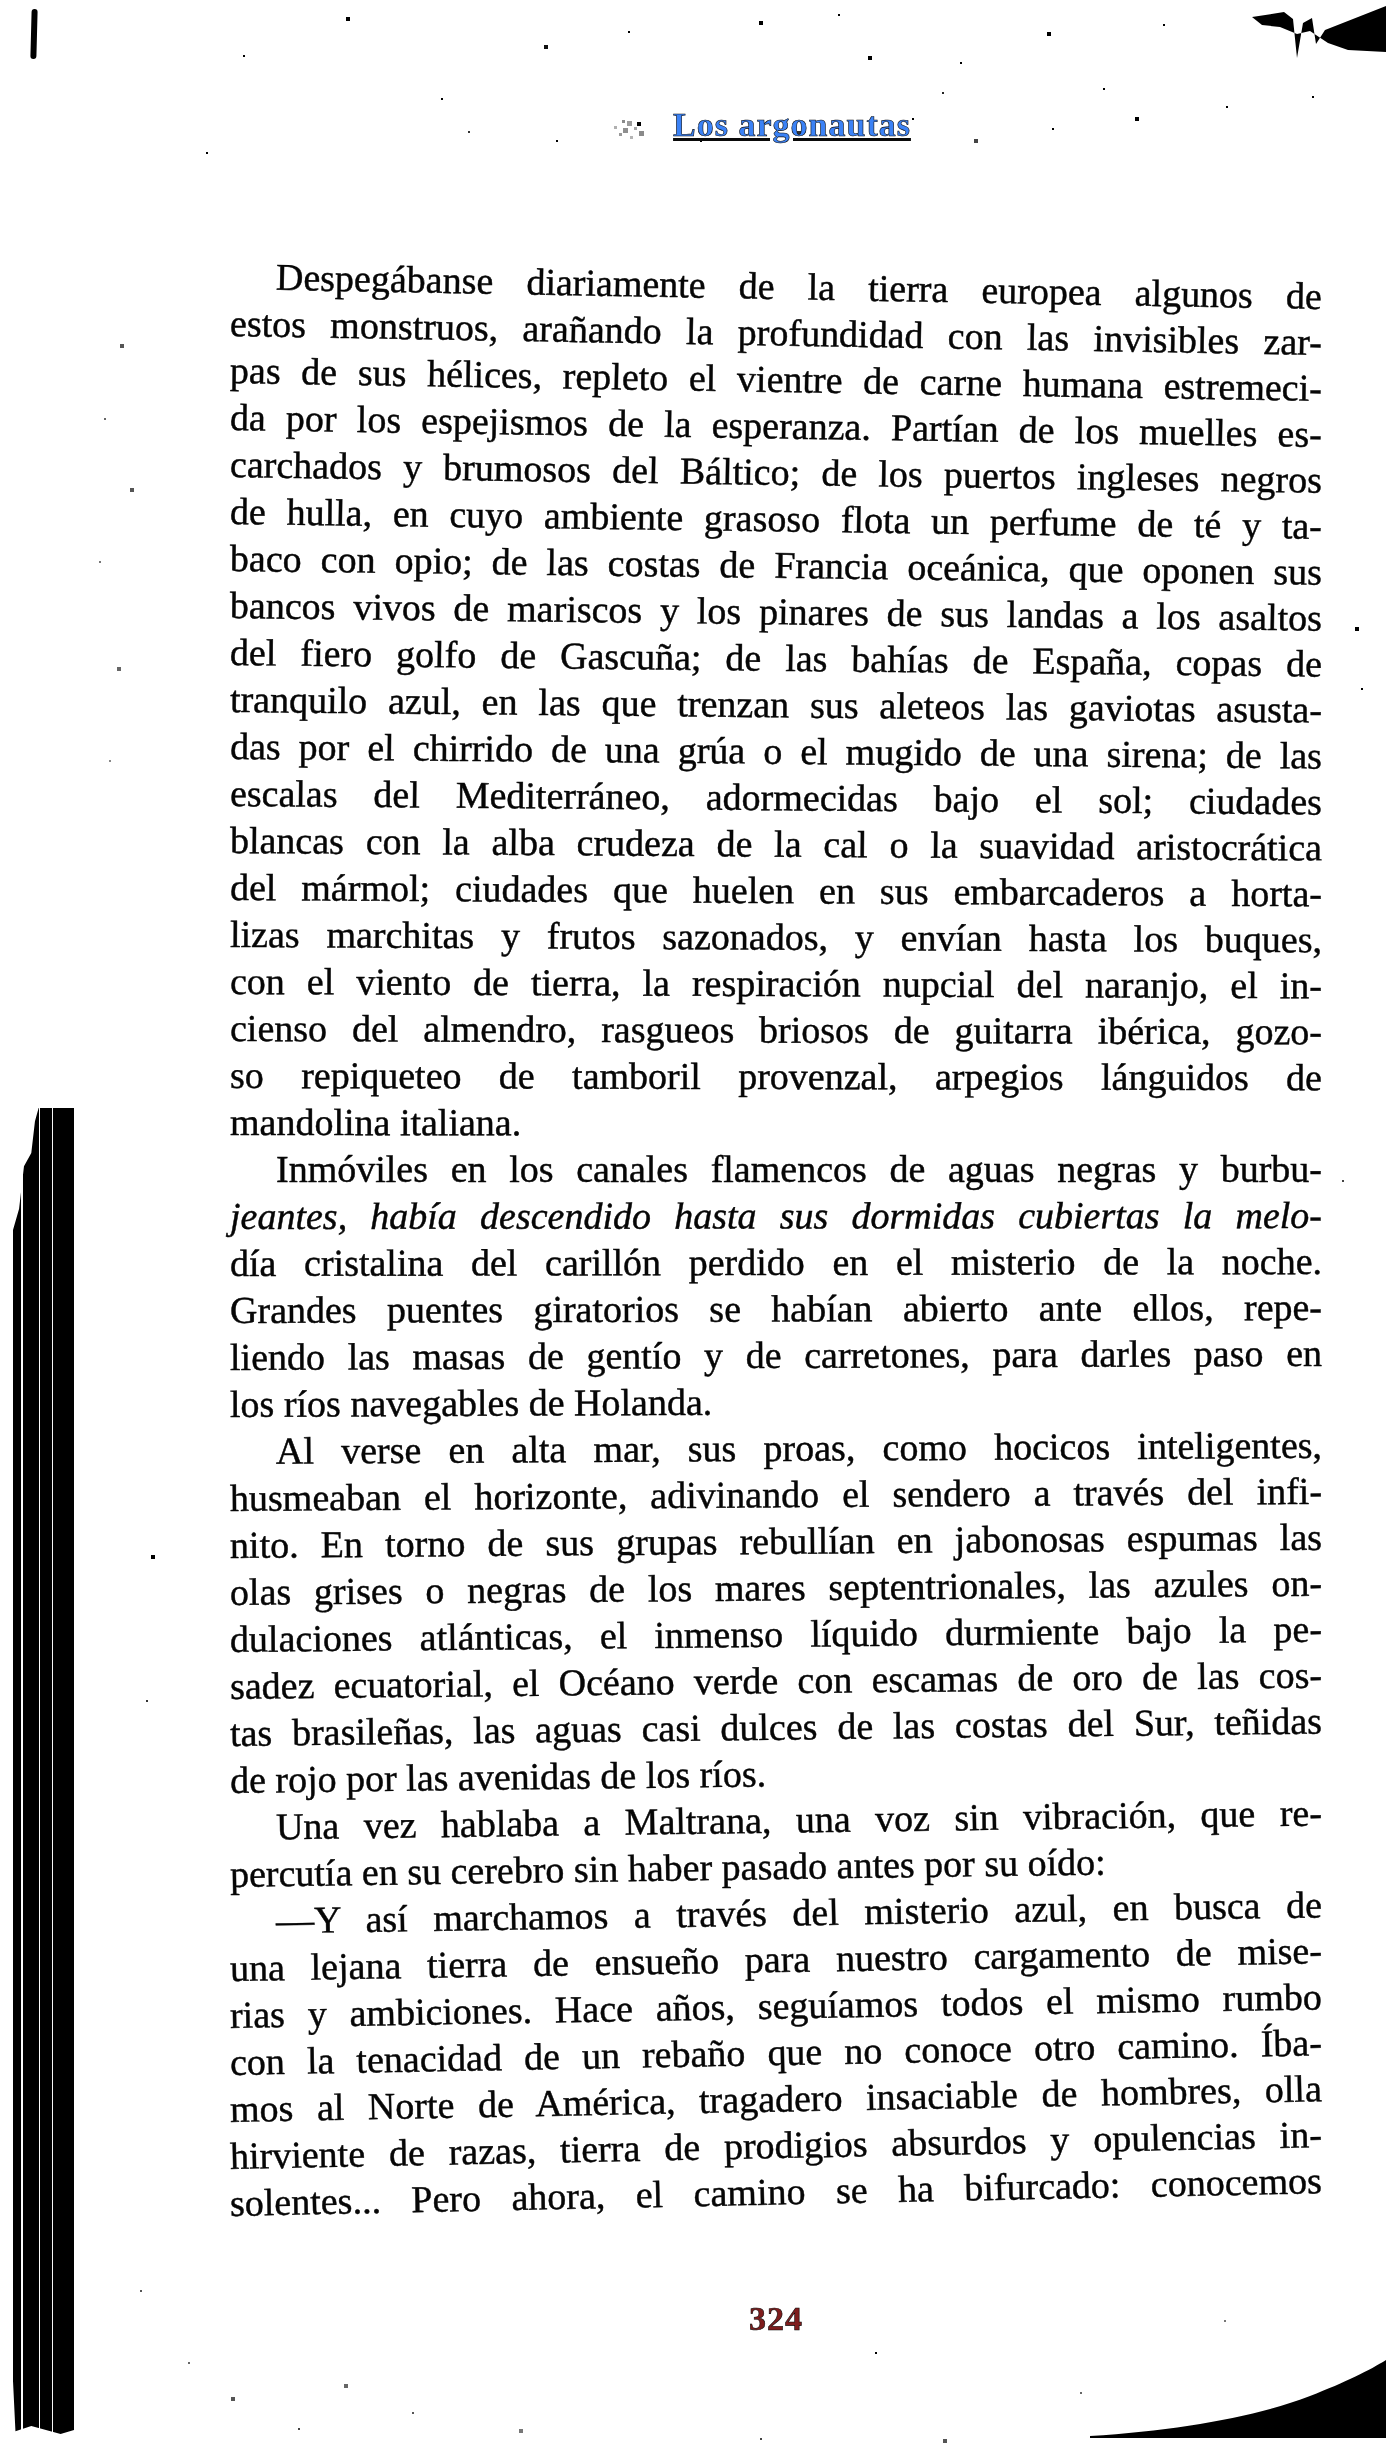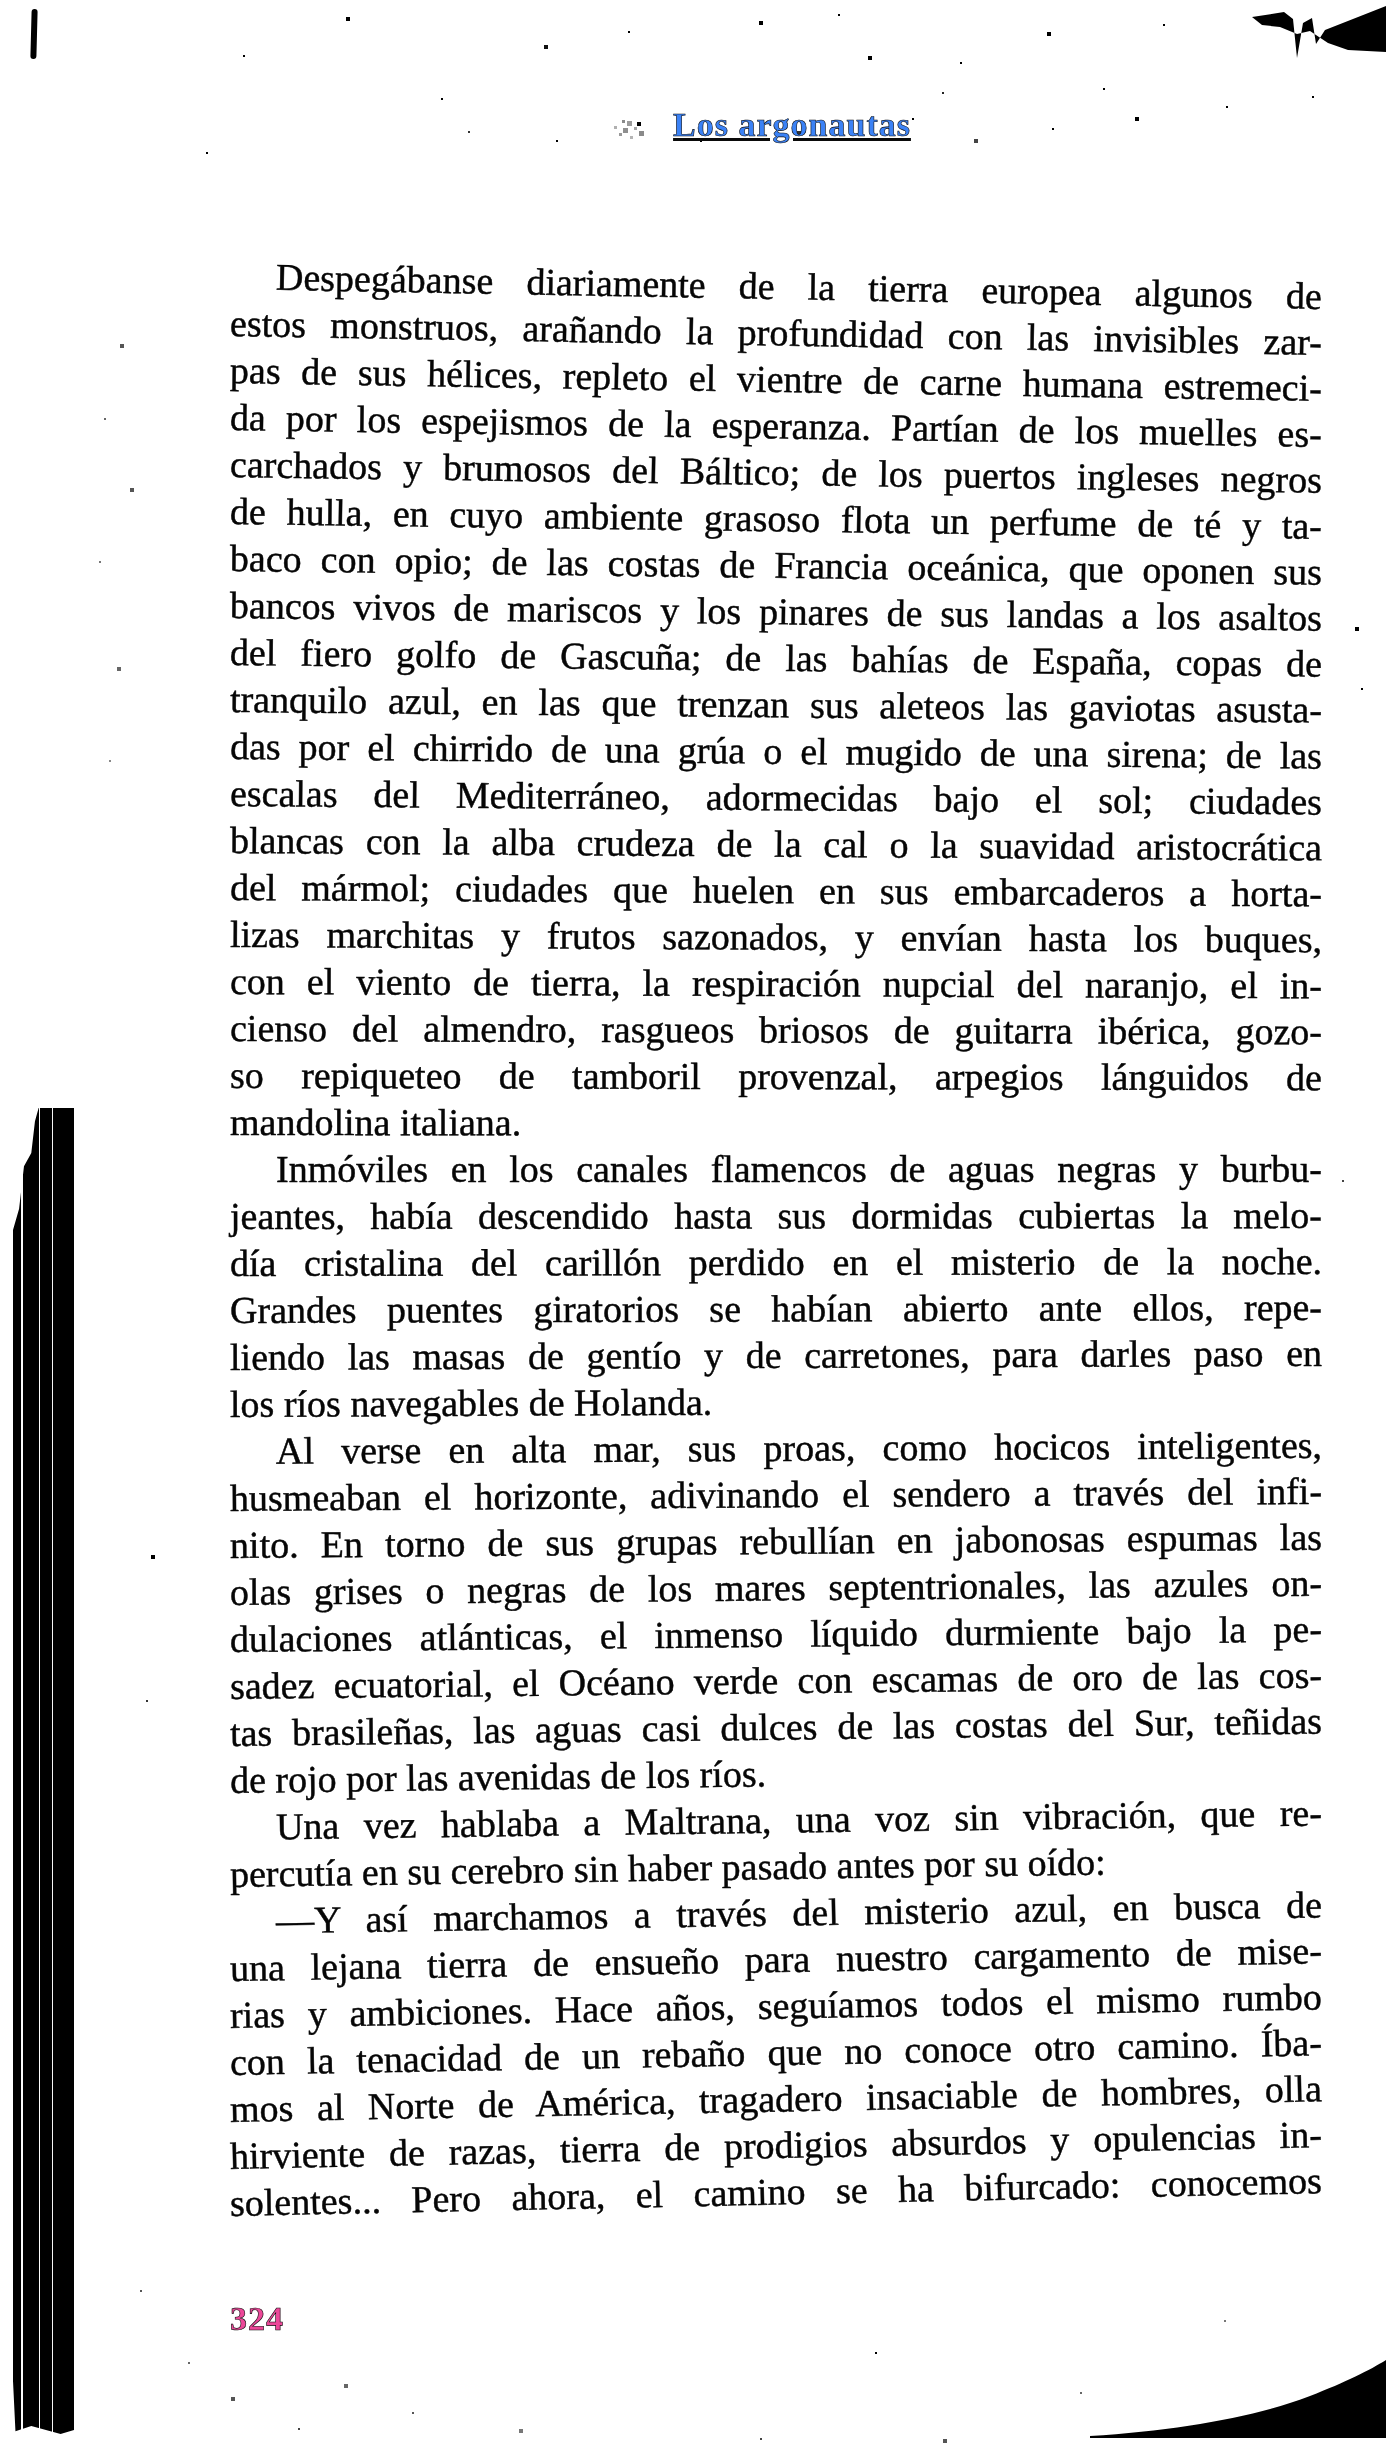--- a/index.html
+++ b/index.html
@@ -42,22 +42,22 @@
     height:47px;
     text-align:justify;
     text-align-last:justify;
     transform-origin:0 50%;
   }
   .line.first{text-indent:46px;}
   .line.plast{text-align-last:left;}
   
   .page-number{
     position:absolute;left:230px;top:2300px;width:1092px;
-    font-weight:bold;font-size:34px;
-    letter-spacing:1px;color:#ec4899;
+    text-align:center;font-weight:bold;font-size:34px;
+    letter-spacing:1px;color:#7f1d1d;
     -webkit-text-stroke:0.6px #0a0a0a;
   }
   
   .pen-mark{
     position:absolute;left:31px;top:9px;width:6px;height:50px;
     background:#000;border-radius:3px;transform:rotate(1.5deg);
   }
   .corner-svg{position:absolute;left:0;top:0;width:1386px;height:2451px;pointer-events:none;}
   .left-streak{
     position:absolute;left:13px;top:1108px;width:61px;height:1326px;
@@ -122,21 +122,21 @@
       <div class="line" style="transform: rotate(0.501deg);">das por el chirrido de una grúa o el mugido de una sirena; de las</div>
       <div class="line" style="transform: rotate(0.446deg);">escalas del Mediterráneo, adormecidas bajo el sol; ciudades</div>
       <div class="line" style="transform: rotate(0.391deg);">blancas con la alba crudeza de la cal o la suavidad aristocrática</div>
       <div class="line" style="transform: rotate(0.337deg);">del mármol; ciudades que huelen en sus embarcaderos a horta-</div>
       <div class="line" style="transform: rotate(0.282deg);">lizas marchitas y frutos sazonados, y envían hasta los buques,</div>
       <div class="line" style="transform: rotate(0.227deg);">con el viento de tierra, la respiración nupcial del naranjo, el in-</div>
       <div class="line" style="transform: rotate(0.172deg);">cienso del almendro, rasgueos briosos de guitarra ibérica, gozo-</div>
       <div class="line" style="transform: rotate(0.117deg);">so repiqueteo de tamboril provenzal, arpegios lánguidos de</div>
       <div class="line plast" style="transform: rotate(0.062deg);">mandolina italiana.</div>
       <div class="line first" style="transform: rotate(0.007deg); font-family: Liberation Serif, serif;">Inmóviles en los canales flamencos de aguas negras y burbu-</div>
-      <div class="line" style="transform: rotate(-0.048deg);">jeantes, había descendido hasta sus dormidas cubiertas la melo-</div>
+      <div class="line" style="transform: rotate(-0.048deg); font-style: italic;">jeantes, había descendido hasta sus dormidas cubiertas la melo-</div>
       <div class="line" style="transform: rotate(-0.102deg);">día cristalina del carillón perdido en el misterio de la noche.</div>
       <div class="line" style="transform: rotate(-0.157deg);">Grandes puentes giratorios se habían abierto ante ellos, repe-</div>
       <div class="line" style="transform: rotate(-0.212deg);">liendo las masas de gentío y de carretones, para darles paso en</div>
       <div class="line plast" style="transform: rotate(-0.267deg);">los ríos navegables de Holanda.</div>
       <div class="line first" style="transform: rotate(-0.322deg);">Al verse en alta mar, sus proas, como hocicos inteligentes,</div>
       <div class="line" style="transform: rotate(-0.377deg);">husmeaban el horizonte, adivinando el sendero a través del infi-</div>
       <div class="line" style="transform: rotate(-0.432deg);">nito. En torno de sus grupas rebullían en jabonosas espumas las</div>
       <div class="line" style="transform: rotate(-0.487deg);">olas grises o negras de los mares septentrionales, las azules on-</div>
       <div class="line" style="transform: rotate(-0.541deg);">dulaciones atlánticas, el inmenso líquido durmiente bajo la pe-</div>
       <div class="line" style="transform: rotate(-0.596deg);">sadez ecuatorial, el Océano verde con escamas de oro de las cos-</div>

